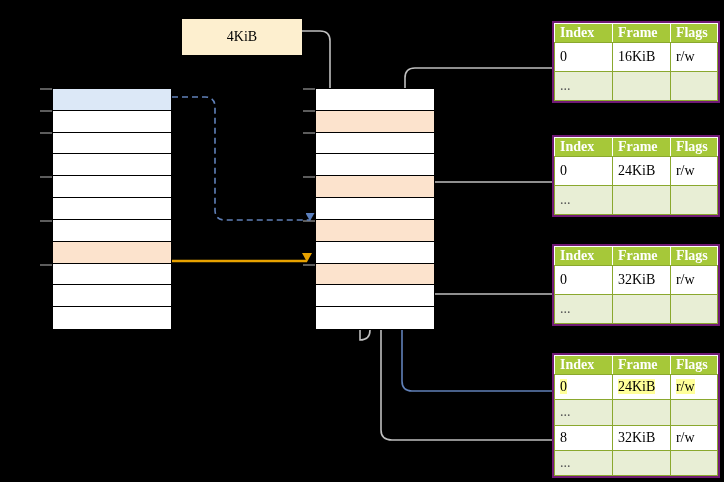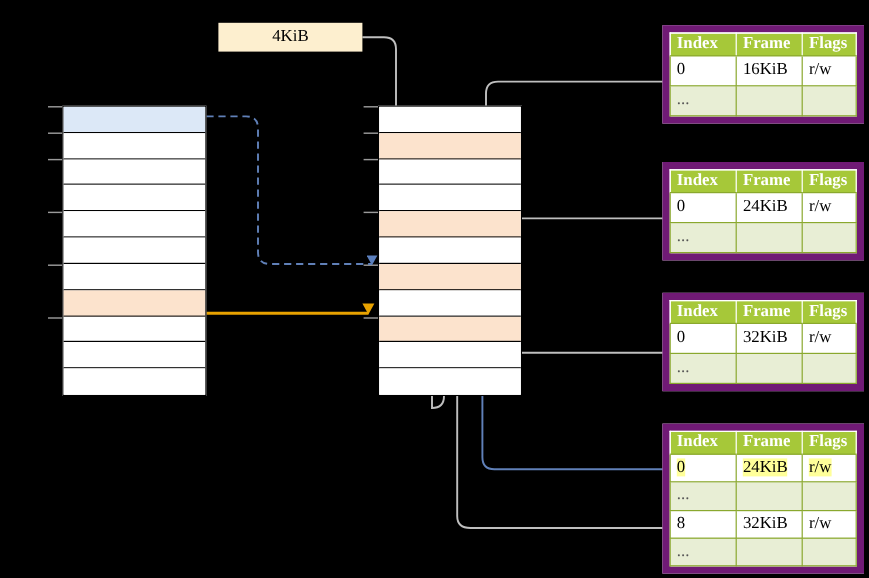--- a/index.html
+++ b/index.html
@@ -12,21 +12,21 @@
     background:#fdefcf;color:#000;font-size:14px;line-height:1;}
 
   
   .memcol{position:absolute;border:1px solid #000;box-sizing:border-box;background:#fff;}
   .memrow{box-sizing:border-box;border-bottom:1px solid #000;background:#fff;}
   .memrow:last-child{border-bottom:none;}
   .memrow.blue{background:#dce8f7;}
   .memrow.peach{background:#fce3cd;}
 
   
-  .ptable{position:absolute;border:6px solid #701a75;border-collapse:collapse;
+  .ptable{position:absolute;border:2px solid #701a75;border-collapse:collapse;
      box-sizing:border-box;background:#fff;}
   .ptable table{border-collapse:collapse;width:100%;height:100%;table-layout:fixed;}
   .ptable th{background:#a6c839;color:#fff;font-weight:bold;font-size:14px;
      text-align:left;padding:1px 5px;border:1px solid #fff;border-bottom:1px solid #8aa82e;
      white-space:nowrap;}
   .ptable td{font-size:14px;color:#000;padding:1px 5px;border:1px solid #8aa82e;
      background:#fff;white-space:nowrap;}
   .ptable tr.alt td{background:#e8eed5;color:#555;}
   .ptable td span.hl{background:#ffff99;}
 </style>
@@ -79,21 +79,21 @@
 
     <path d="M556,440 L392,440 Q381,440 381,430 L381,275" fill="none" stroke="#bfbfbf" stroke-width="1.6" marker-end="url(#m-gray-up)"></path>
 
     <path d="M556,391 L412,391 Q402,391 402,381 L402,232" fill="none" stroke="#6080b8" stroke-width="1.6" marker-end="url(#m-blue)"></path>
 
     <path d="M172,97 L205,97 Q215,97 215,107 L215,210 Q215,220 225,220 L310,220" fill="none" stroke="#6080b8" stroke-width="1.6" stroke-dasharray="6,4" marker-end="url(#m-blue)"></path>
 
     <path d="M172,261 L307,261" fill="none" stroke="#e8a200" stroke-width="2.4" marker-end="url(#m-orange)"></path>
   </svg>
 
-  <div class="size-label" style="left:182px;top:19px;width:120px;height:24px;">
+  <div class="size-label" style="left:182px;top:19px;width:120px;height:36px;">
     <span>4KiB</span>
   </div>
 
   <div class="memcol" id="virtual-col" style="left:52px;top:88px;width:120px;height:242px;">
       <div class="memrow blue" style="height: 21.8182px;"></div>
       <div class="memrow" style="height: 21.8182px;"></div>
       <div class="memrow" style="height: 21.8182px;"></div>
       <div class="memrow" style="height: 21.8182px;"></div>
       <div class="memrow" style="height: 21.8182px;"></div>
       <div class="memrow" style="height: 21.8182px;"></div>

